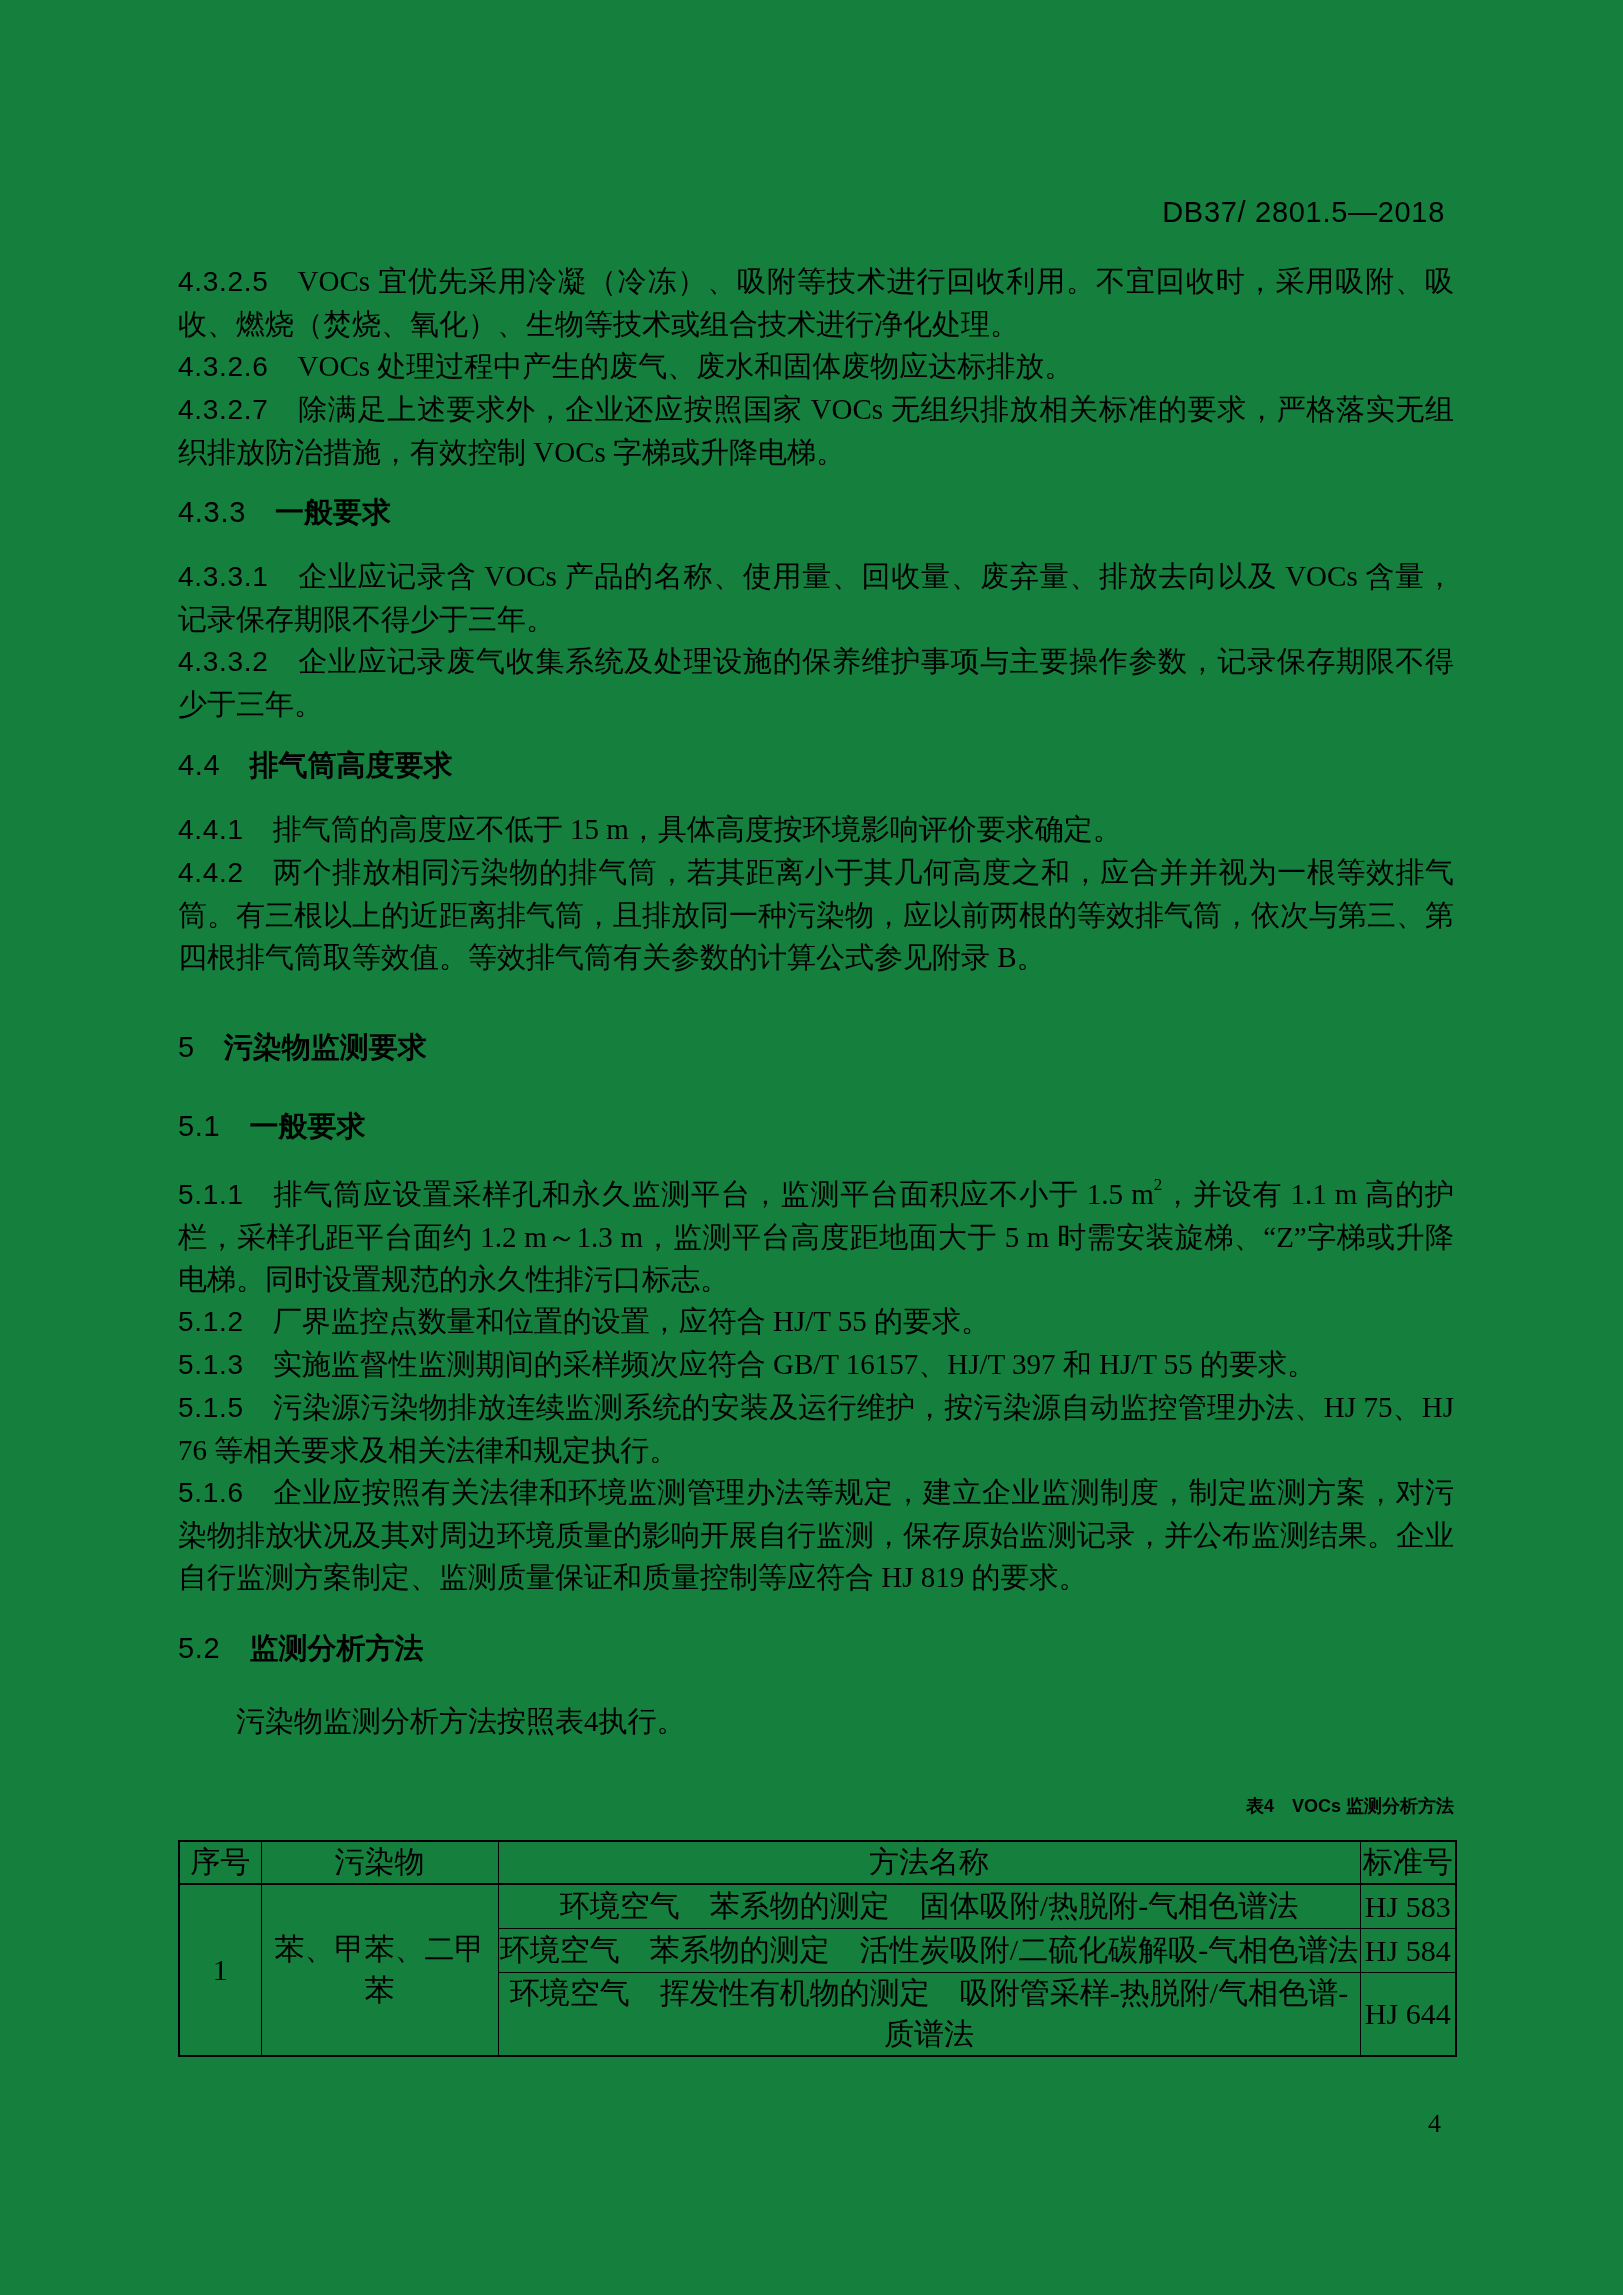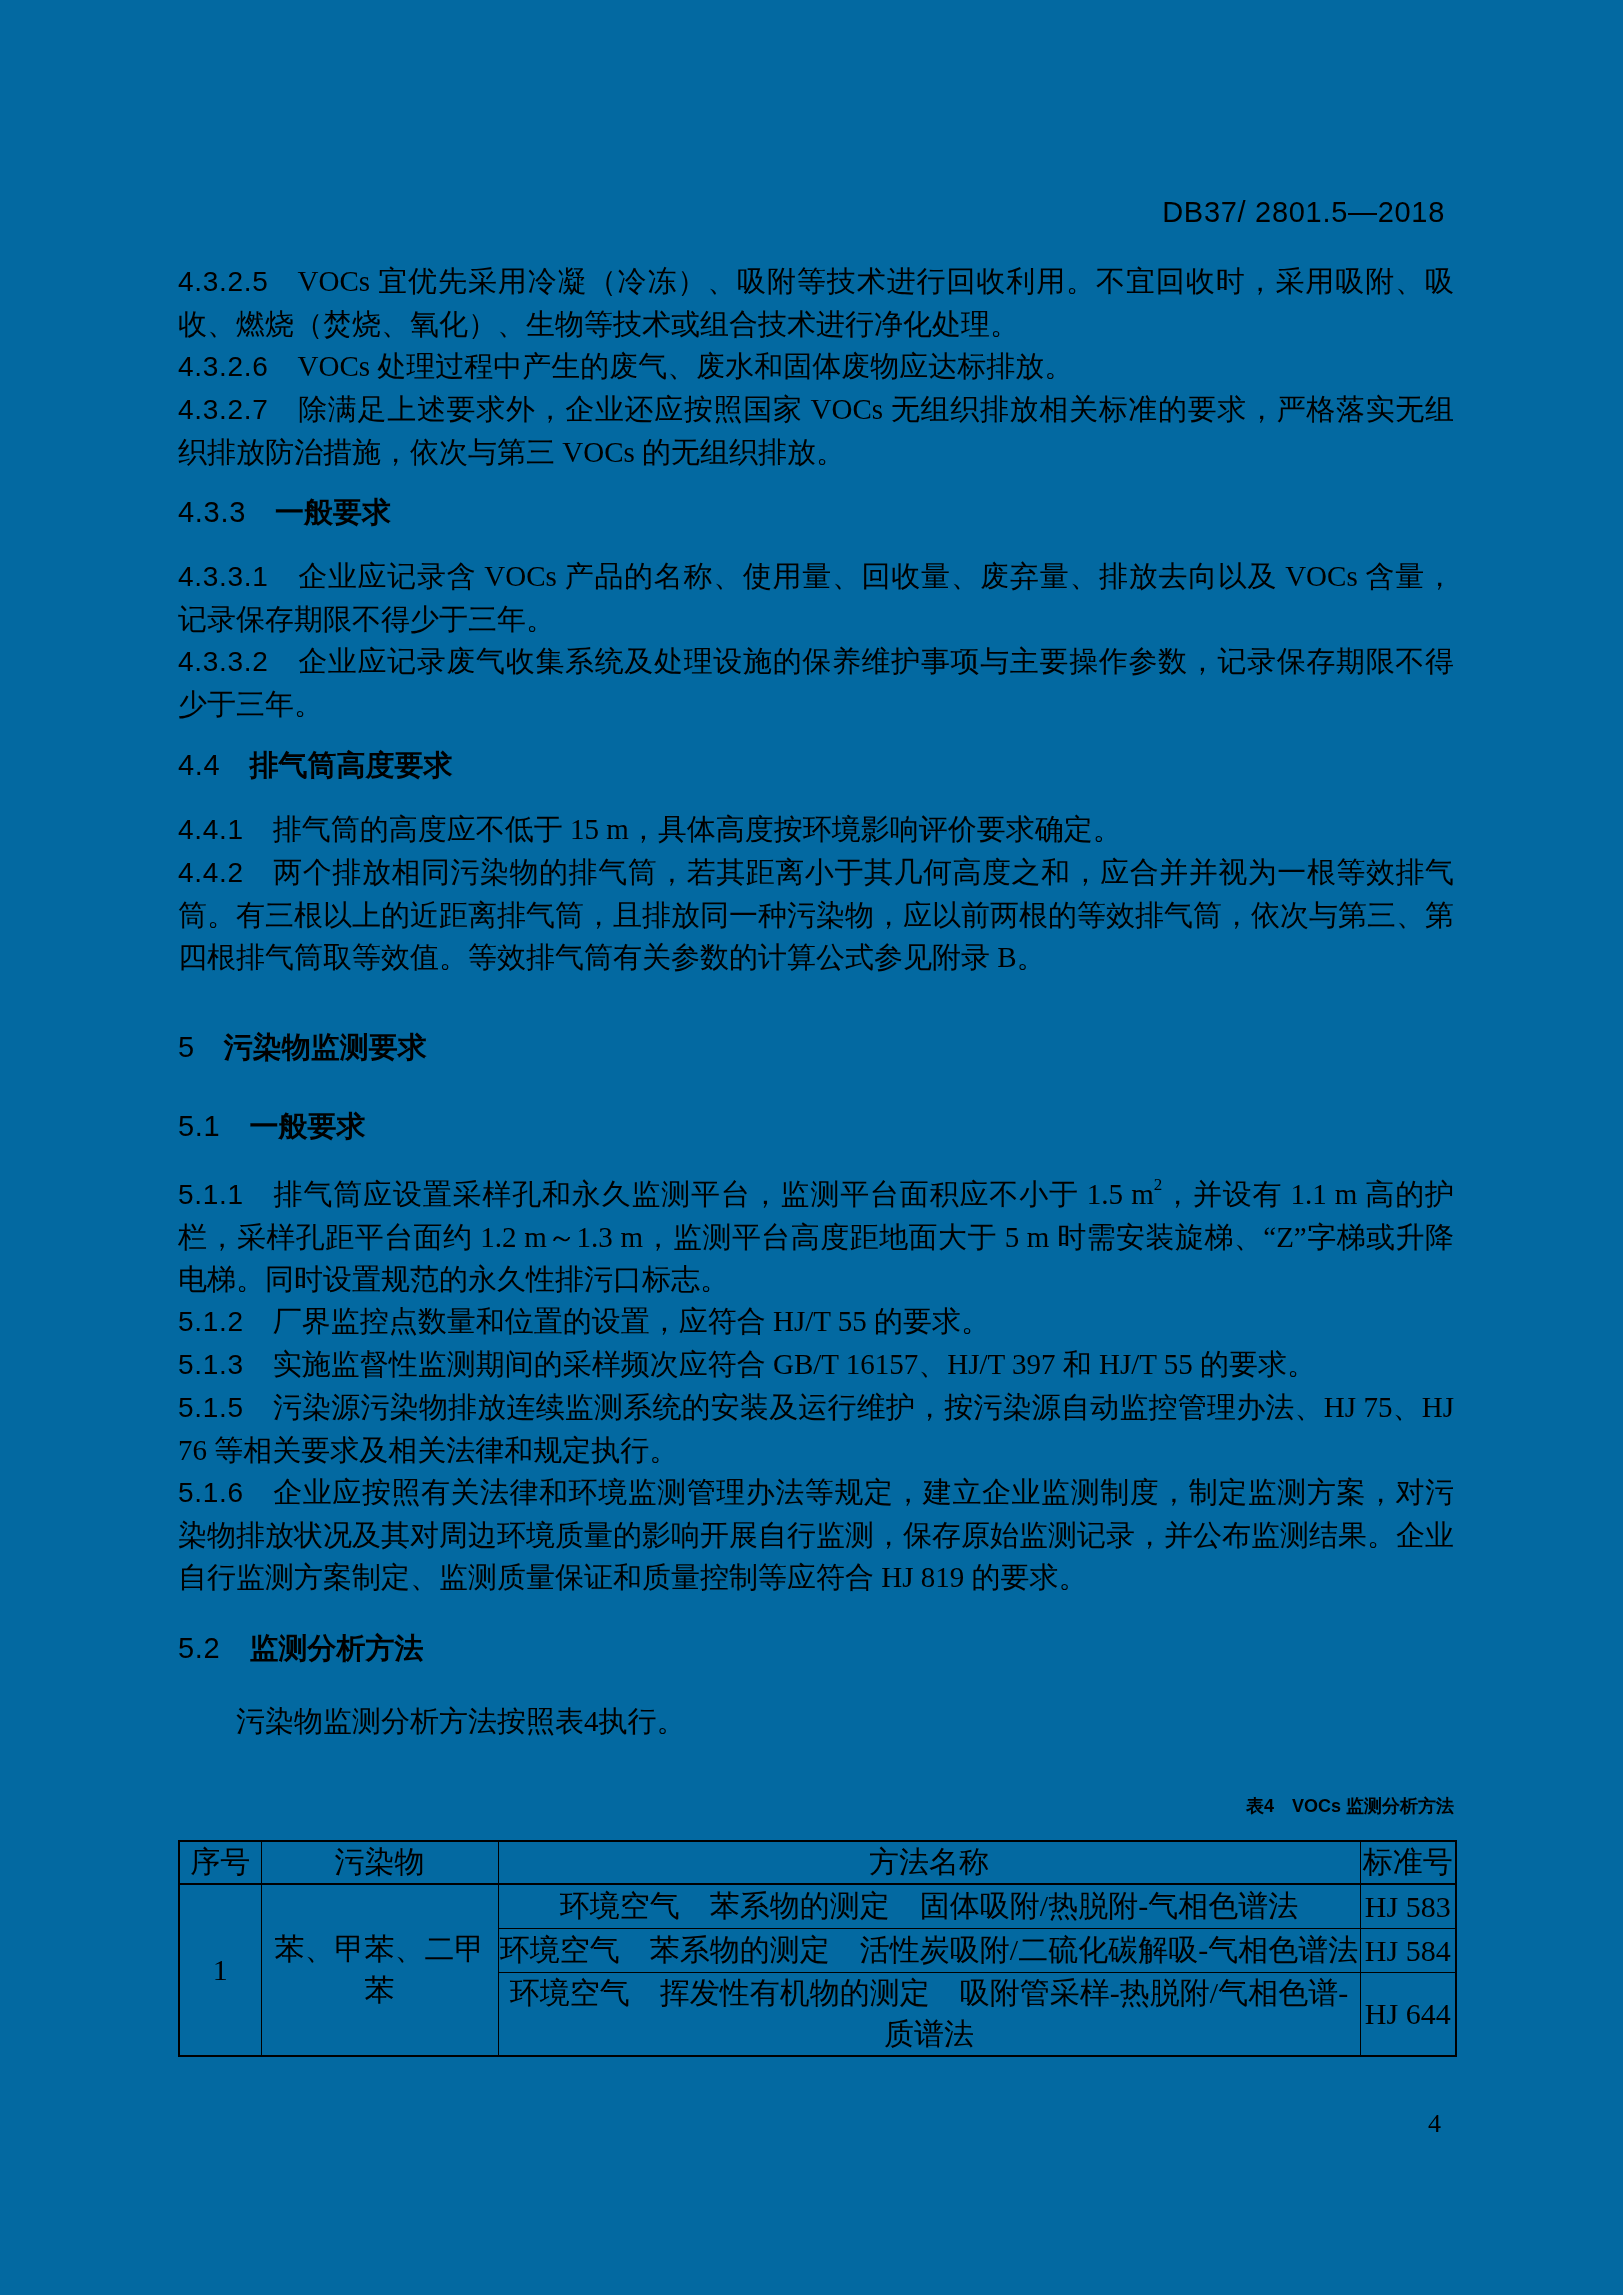--- a/index.html
+++ b/index.html
@@ -5,21 +5,21 @@
   html, body { margin: 0; padding: 0; }
   body {
     width: 1623px; height: 2295px;
     background: #ffffff;
     font-family: "Liberation Serif", "DejaVu Serif", serif;
     color: #000;
   }
   .page {
     position: relative;
     width: 1623px; height: 2295px;
-    background: #0369a1;
+    background: #15803d;
     overflow: hidden;
   }
   .doc-header {
     position: absolute;
     top: 195px; right: 178px;
     font-family: "Liberation Sans", "DejaVu Sans", sans-serif;
     font-size: 29px; line-height: 34px;
     letter-spacing: 0.7px;
     text-align: right;
   }
@@ -107,21 +107,21 @@
   <div class="doc-header">
     <span>DB37/ 2801.5—2018</span>
   </div>
 
   <div class="content">
 
     <p class="clause"><span class="num">4.3.2.5</span><span>VOCs 宜优先采用冷凝（冷冻）、吸附等技术进行回收利用。不宜回收时，采用吸附、吸收、燃烧（焚烧、氧化）、生物等技术或组合技术进行净化处理。</span></p>
 
     <p class="clause"><span class="num">4.3.2.6</span><span>VOCs 处理过程中产生的废气、废水和固体废物应达标排放。</span></p>
 
-    <p class="clause"><span class="num">4.3.2.7</span><span>除满足上述要求外，企业还应按照国家 VOCs 无组织排放相关标准的要求，严格落实无组织排放防治措施，依次与第三 VOCs 的无组织排放。</span></p>
+    <p class="clause"><span class="num">4.3.2.7</span><span>除满足上述要求外，企业还应按照国家 VOCs 无组织排放相关标准的要求，严格落实无组织排放防治措施，有效控制 VOCs 字梯或升降电梯。</span></p>
 
     <div class="heading"><span class="hnum">4.3.3</span><span>一般要求</span></div>
 
     <p class="clause"><span class="num">4.3.3.1</span><span>企业应记录含 VOCs 产品的名称、使用量、回收量、废弃量、排放去向以及 VOCs 含量，记录保存期限不得少于三年。</span></p>
 
     <p class="clause"><span class="num">4.3.3.2</span><span>企业应记录废气收集系统及处理设施的保养维护事项与主要操作参数，记录保存期限不得少于三年。</span></p>
 
     <div class="heading"><span class="hnum">4.4</span><span>排气筒高度要求</span></div>
 
     <p class="clause"><span class="num">4.4.1</span><span>排气筒的高度应不低于 15 m，具体高度按环境影响评价要求确定。</span></p>

